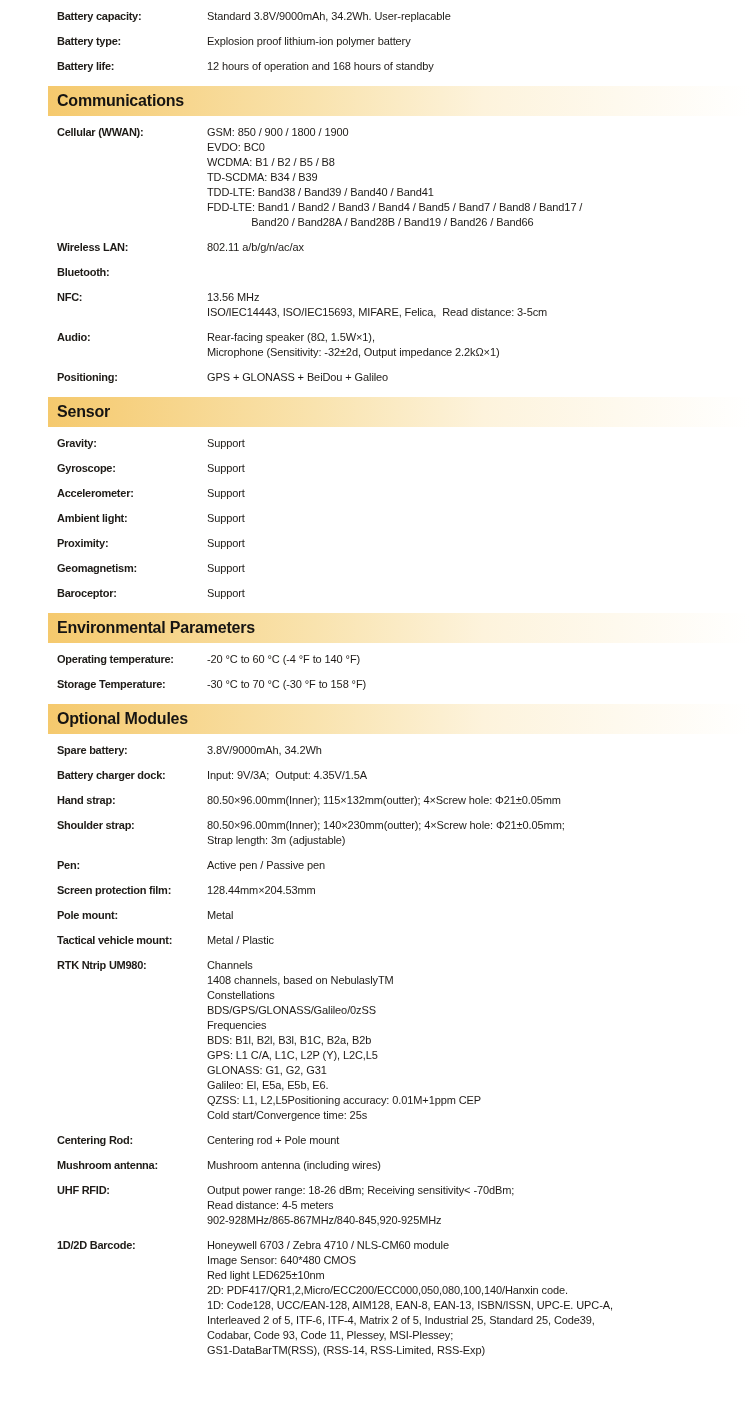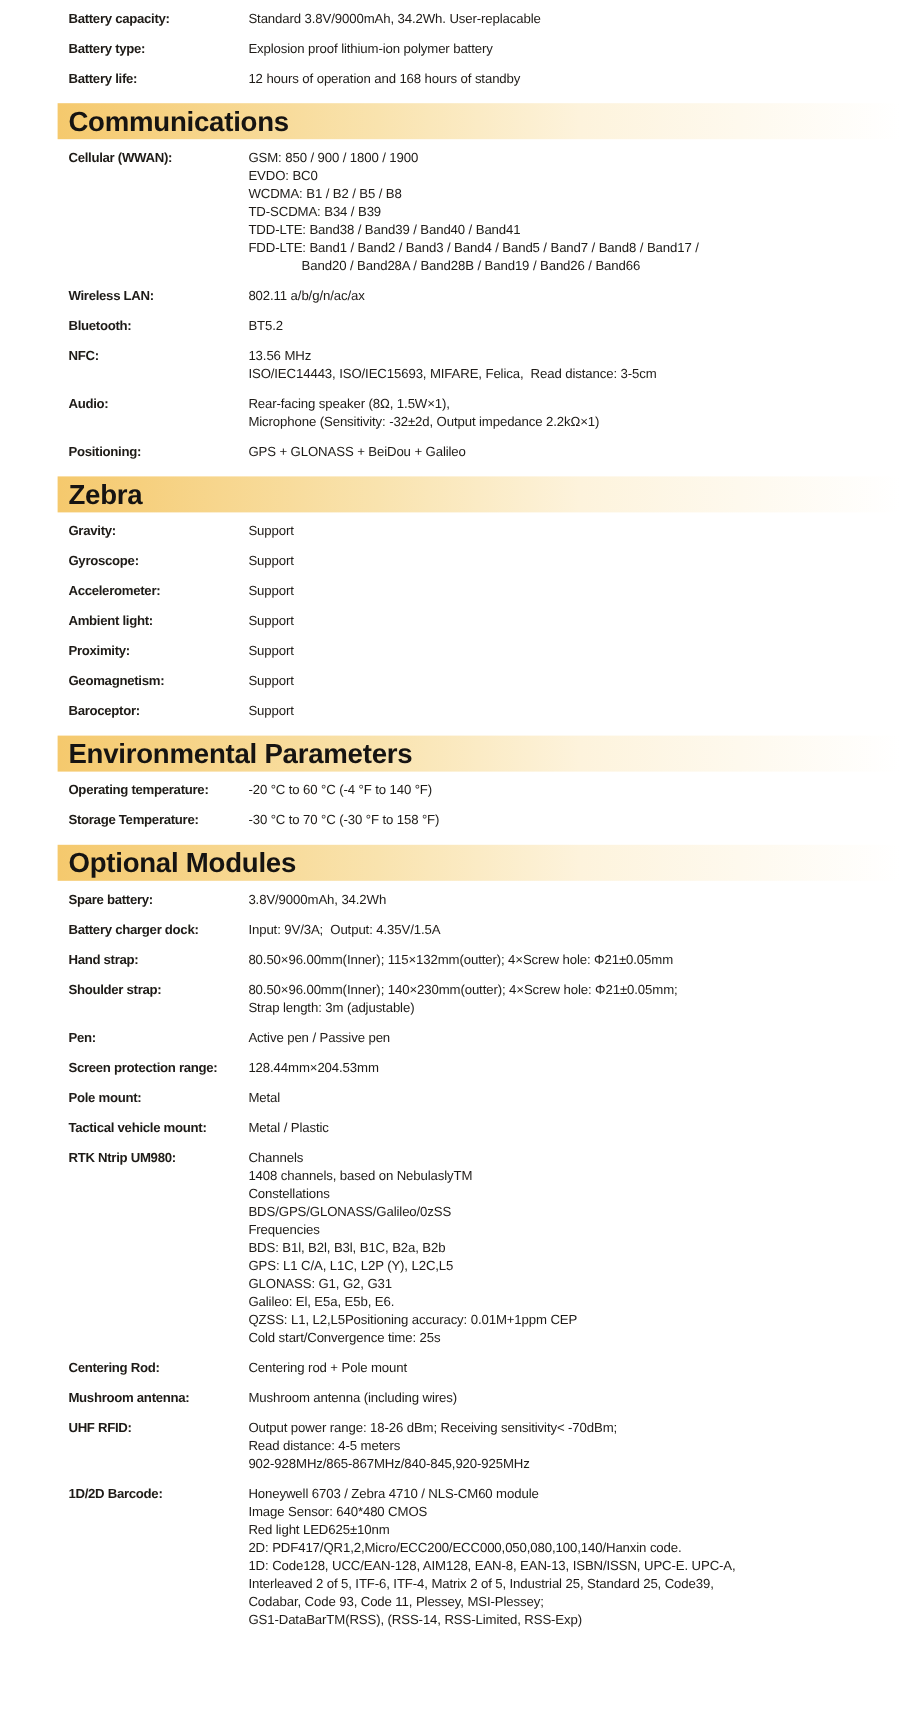--- a/index.html
+++ b/index.html
@@ -36,21 +36,21 @@
     align-items:center;
     background:linear-gradient(90deg,
       var(--band-left,#f5c96d) 0%,
       var(--band-mid,#f9e3ae) 38%,
       #fdf3dc 62%,
       var(--band-right,#ffffff) 100%);
   }
   .band-title{
     padding-left:9px;
     font-weight:bold;
-    font-size:23px;
+    font-size:16px;
     letter-spacing:-0.2px;
     color:#161412;
   }
   section{margin:0;}
 </style>
 </head>
 <body style="--band-left: #f5c96d; --band-mid: #f9e3ae; --band-right: #ffffff; --text: #1e1b17;">
 
 <div class="doc">
   <div class="rows" id="top-rows">
@@ -86,21 +86,20 @@
                Band20 / Band28A / Band28B / Band19 / Band26 / Band66</div>
   </div>
 
   <div class="spec-row">
     <div class="spec-label">Wireless LAN:</div>
     <div class="spec-value">802.11 a/b/g/n/ac/ax</div>
   </div>
 
   <div class="spec-row">
     <div class="spec-label">Bluetooth:</div>
-    <div class="spec-value">BT5.2</div>
   </div>
 
   <div class="spec-row">
     <div class="spec-label">NFC:</div>
     <div class="spec-value">13.56 MHz
 ISO/IEC14443, ISO/IEC15693, MIFARE, Felica,  Read distance: 3-5cm</div>
   </div>
 
   <div class="spec-row">
     <div class="spec-label">Audio:</div>
@@ -110,21 +109,21 @@
 
   <div class="spec-row">
     <div class="spec-label">Positioning:</div>
     <div class="spec-value">GPS + GLONASS + BeiDou + Galileo</div>
   </div>
 </div>
   </section>
 
   <section>
     <h2 class="band">
-      <span class="band-title">Zebra</span>
+      <span class="band-title">Sensor</span>
     </h2>
     <div class="rows section-rows">
   <div class="spec-row">
     <div class="spec-label">Gravity:</div>
     <div class="spec-value">Support</div>
   </div>
 
   <div class="spec-row">
     <div class="spec-label">Gyroscope:</div>
     <div class="spec-value">Support</div>
@@ -200,21 +199,21 @@
     <div class="spec-value">80.50×96.00mm(Inner); 140×230mm(outter); 4×Screw hole: Φ21±0.05mm;
 Strap length: 3m (adjustable)</div>
   </div>
 
   <div class="spec-row">
     <div class="spec-label">Pen:</div>
     <div class="spec-value">Active pen / Passive pen</div>
   </div>
 
   <div class="spec-row">
-    <div class="spec-label">Screen protection range:</div>
+    <div class="spec-label">Screen protection film:</div>
     <div class="spec-value">128.44mm×204.53mm</div>
   </div>
 
   <div class="spec-row">
     <div class="spec-label">Pole mount:</div>
     <div class="spec-value">Metal</div>
   </div>
 
   <div class="spec-row">
     <div class="spec-label">Tactical vehicle mount:</div>

